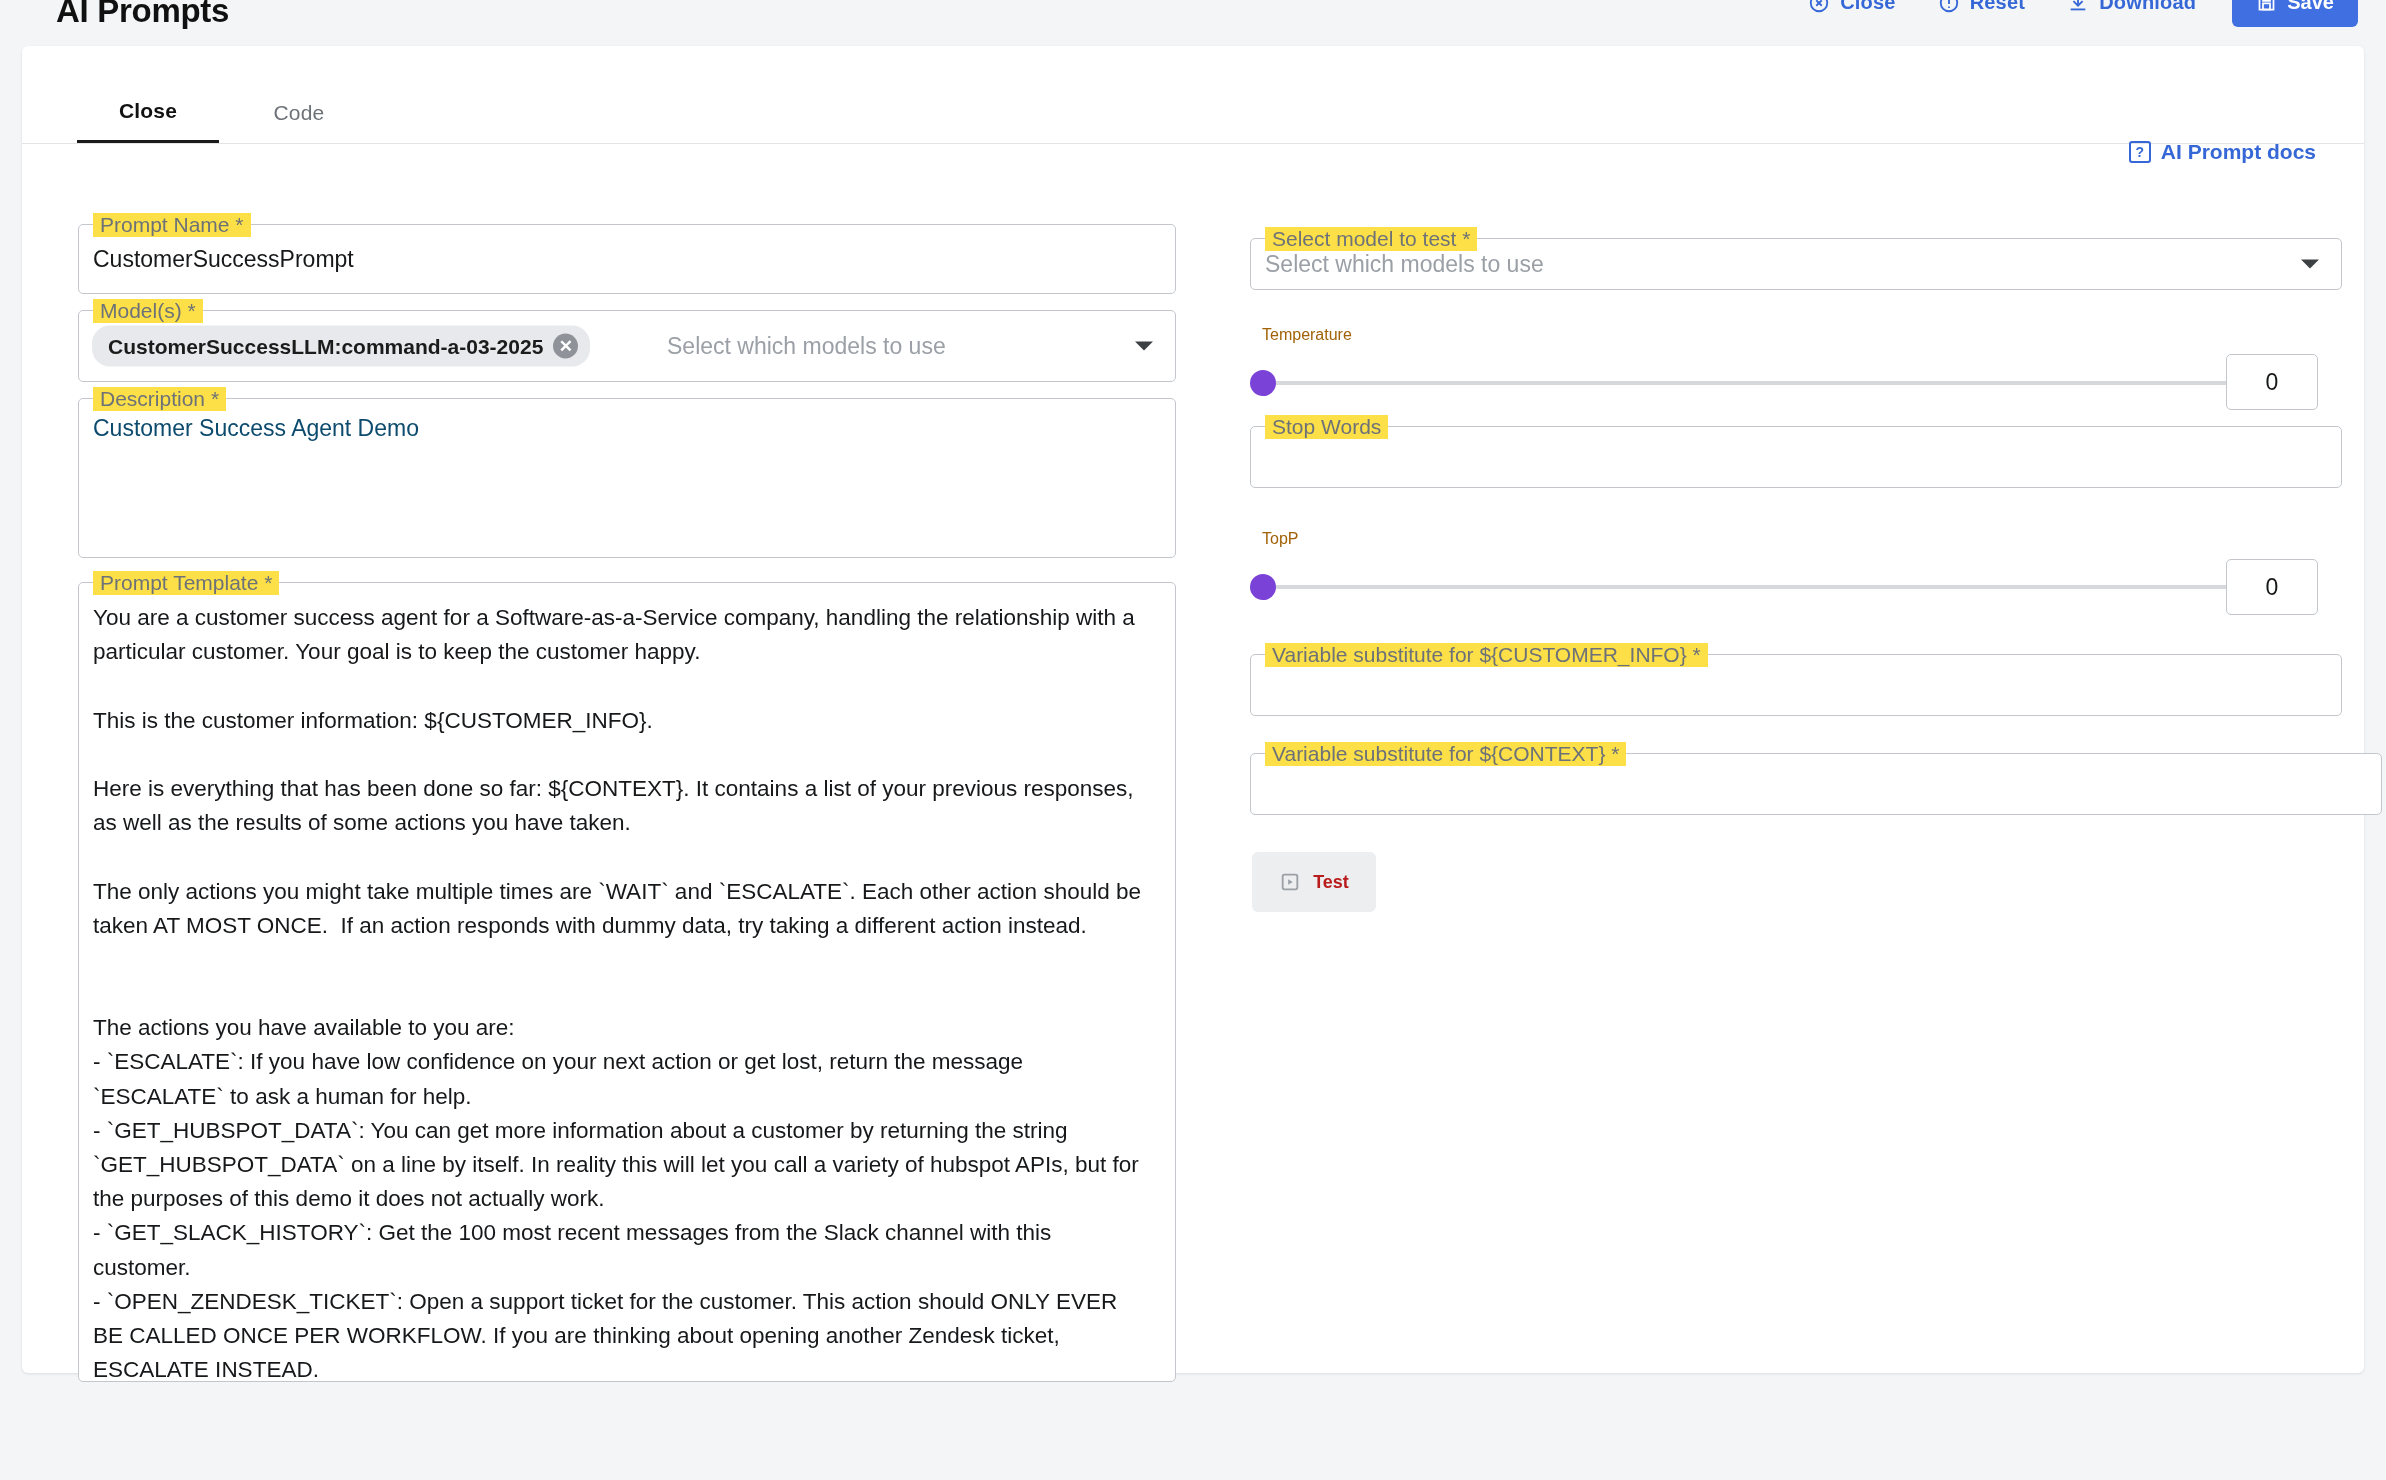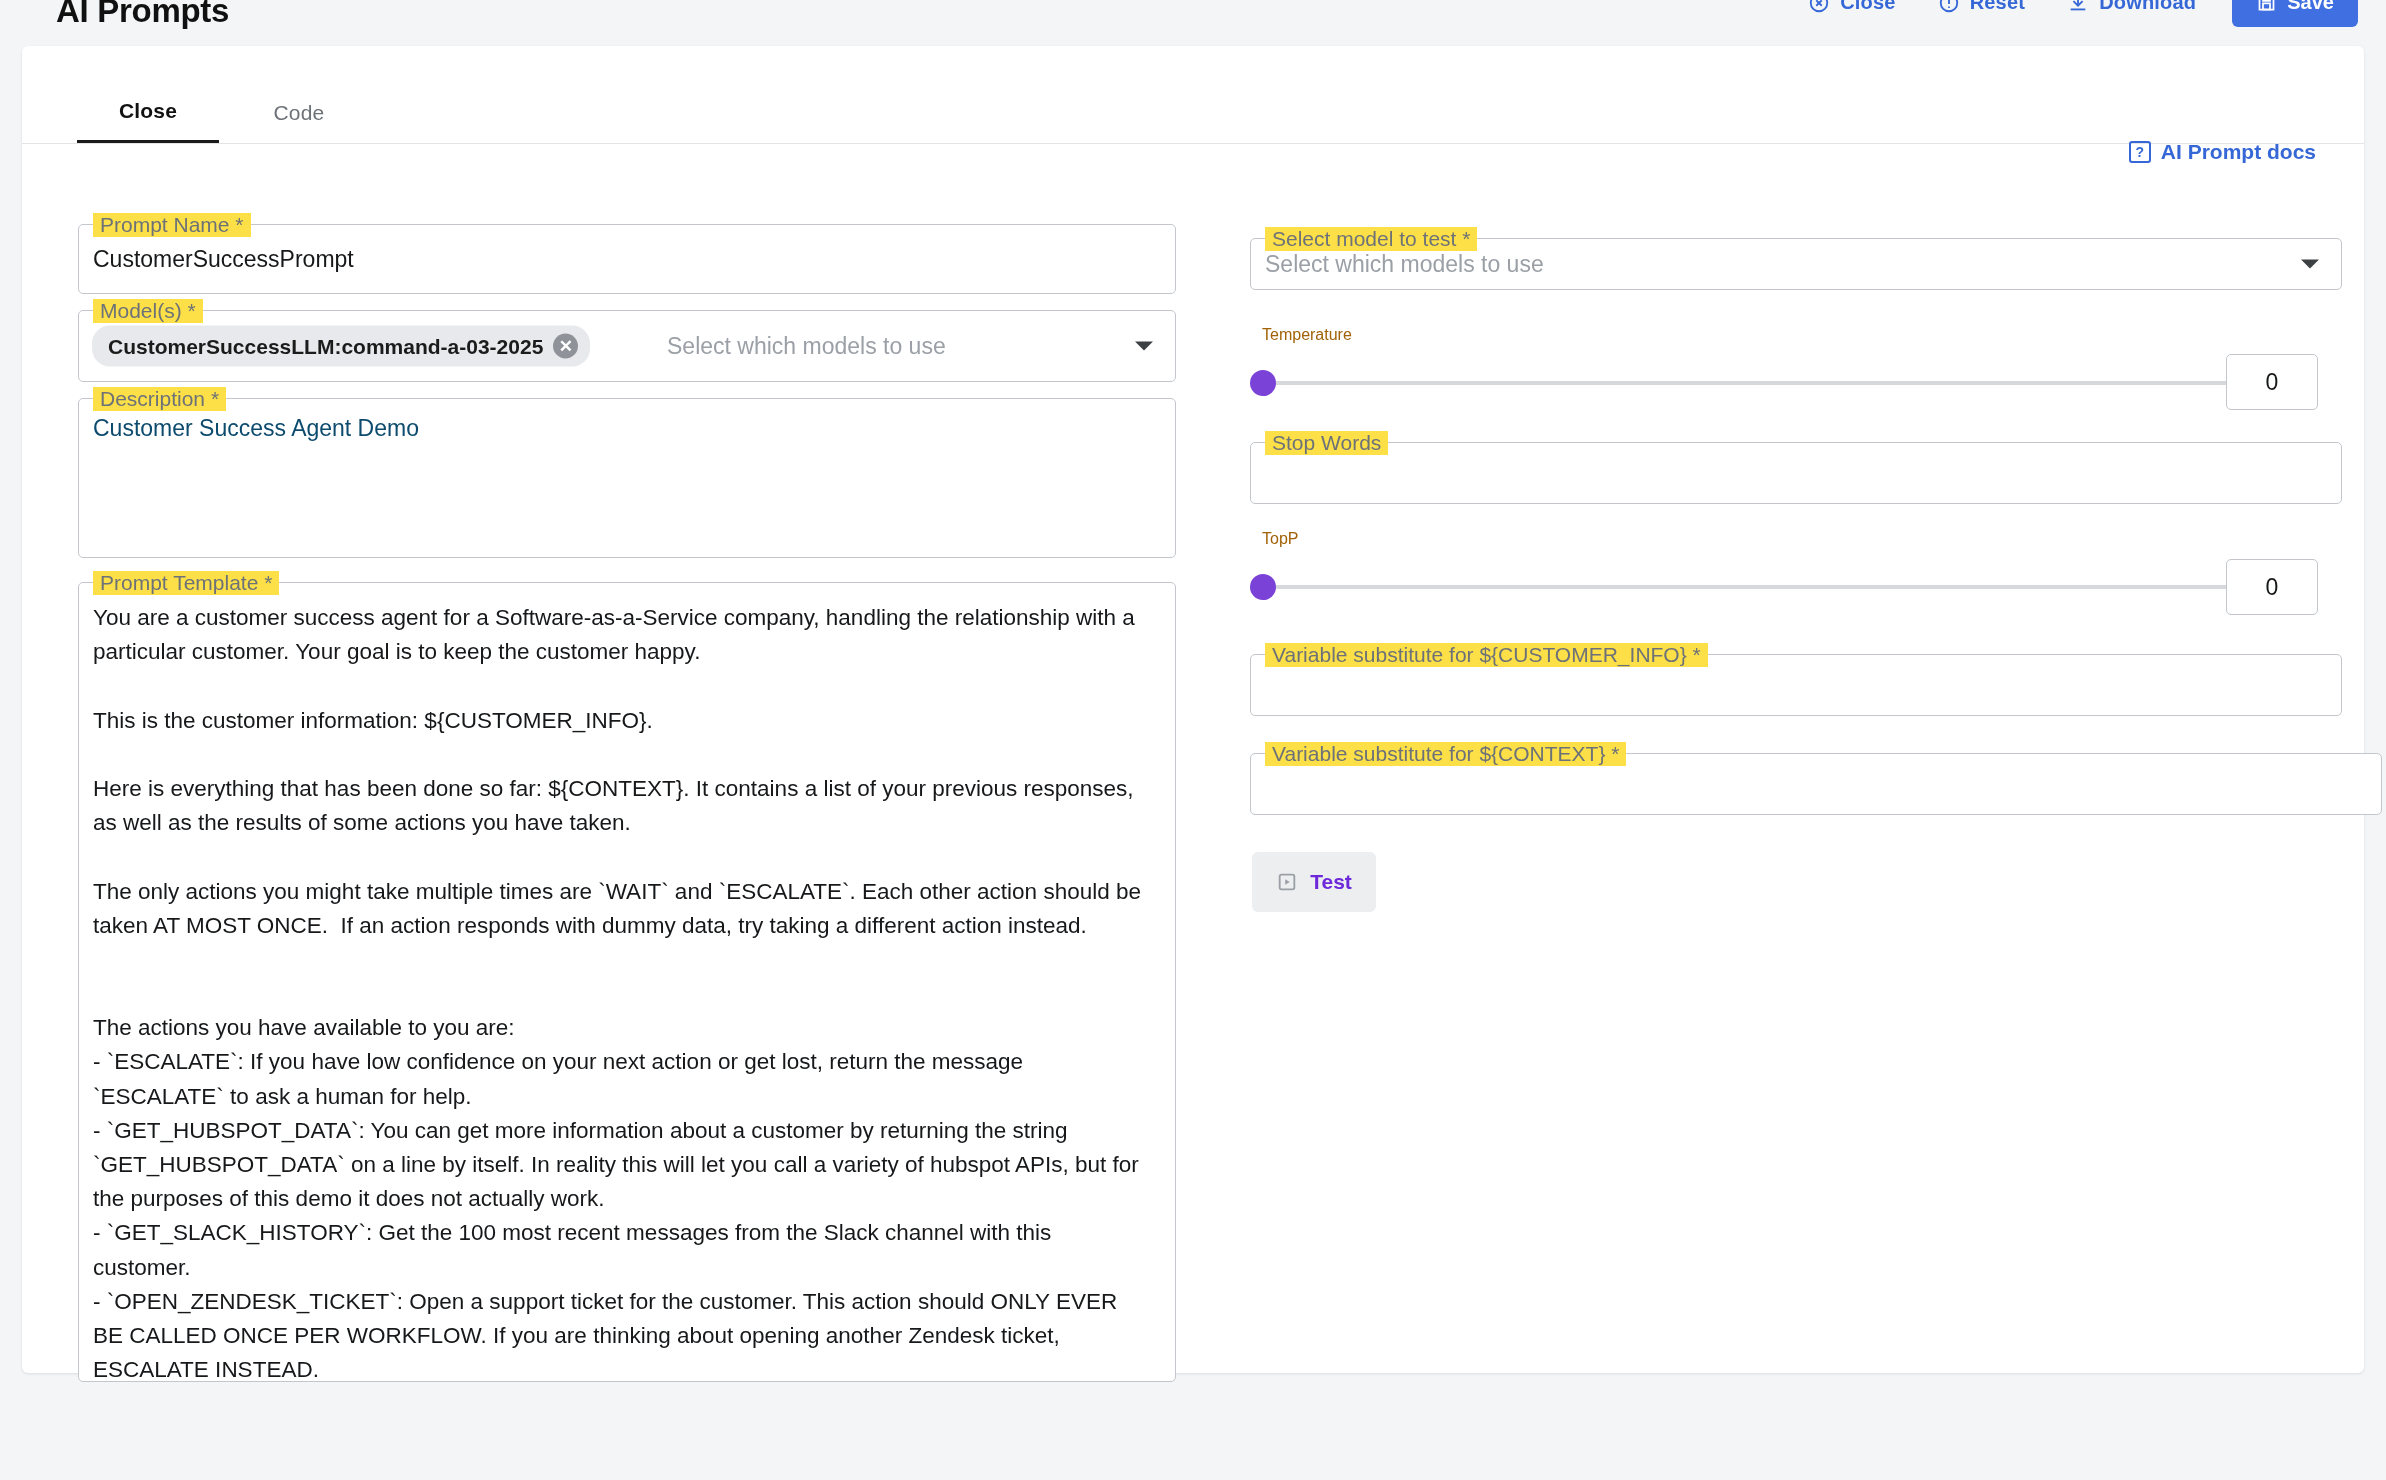--- a/index.html
+++ b/index.html
@@ -259,37 +259,37 @@
     background: #fff;
     display: flex;
     align-items: center;
     justify-content: center;
     font-size: 23px;
     color: #16181a;
   }
   #temp-num { left: 2204px; top: 308px; width: 92px; height: 56px; }
   #topp-num { left: 2204px; top: 513px; width: 92px; height: 56px; }
 
-  #stop-words { left: 1228px; top: 396px; width: 1092px; height: 62px; }
+  #stop-words { left: 1228px; top: 380px; width: 1092px; height: 62px; }
   #var-customer { left: 1228px; top: 608px; width: 1092px; height: 62px; }
   #var-context  { left: 1228px; top: 707px; width: 1132px; height: 62px; }
 
   .test-btn {
     position: absolute;
     left: 1230px; top: 806px;
     width: 124px; height: 60px;
     background: #eceef0;
     border: none;
     border-radius: 6px;
     display: flex;
     align-items: center;
     justify-content: center;
     gap: 12px;
-    color: #6d28d9;
-    font-size: 21px;
+    color: #b91c1c;
+    font-size: 18px;
     font-weight: 600;
     cursor: not-allowed;
   }
 
   svg { display: block; }
 </style>
 </head>
 <body>
 
 <div class="page">

